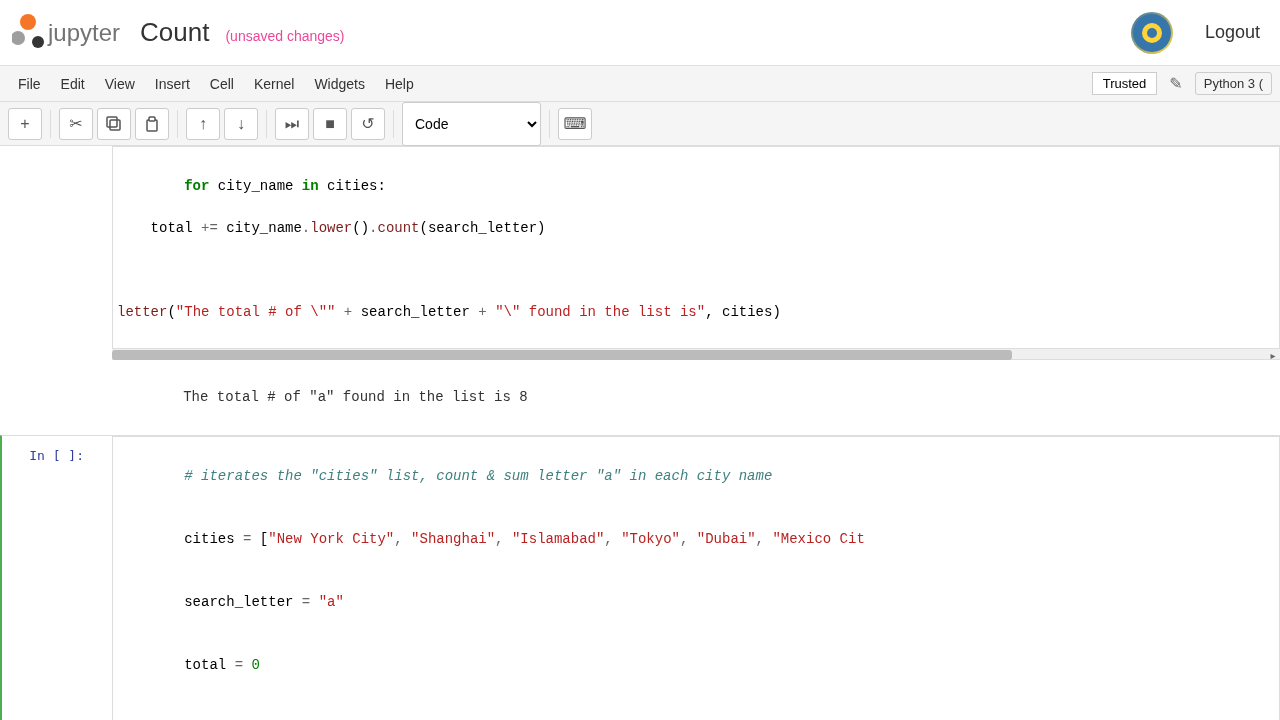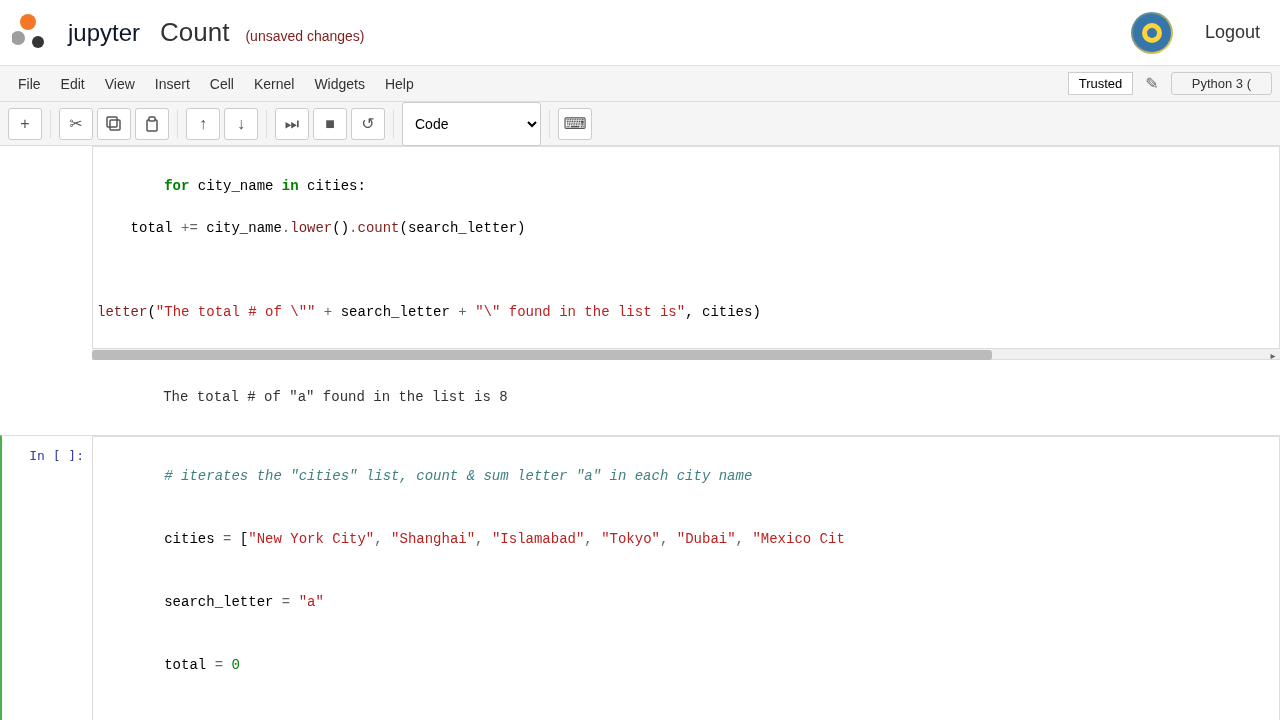--- a/index.html
+++ b/index.html
@@ -33,21 +33,21 @@
     }
 
     #notebook-title {
       font-size: 26px;
       font-weight: 500;
       color: #333;
       margin-left: 8px;
     }
     #unsaved-label {
       font-size: 14px;
-      color: #7f1d1d;
+      color: #ec4899;
       margin-left: 4px;
       margin-top: 6px;
     }
     .topbar-right {
       margin-left: auto;
       display: flex;
       align-items: center;
       gap: 24px;
     }
     .python-logo {
@@ -105,21 +105,21 @@
       font-size: 16px;
       color: #666;
       background: none;
       border: none;
       cursor: pointer;
       padding: 2px 6px;
     }
     .kernel-label {
       font-size: 13px;
       color: #333;
-      padding: 3px 20px;
+      padding: 3px 8px;
       border: 1px solid #ccc;
       border-radius: 3px;
     }
 
     
     #toolbar {
       display: flex;
       align-items: center;
       height: 44px;
       background: #f5f5f5;
@@ -161,20 +161,21 @@
     #notebook-area {
       height: calc(720px - 66px - 36px - 44px);
       overflow: hidden;
       background: #fff;
     }
 
     
     .cell {
       display: flex;
       position: relative;
+      gap: 20px;
     }
     .cell-prompt {
       min-width: 90px;
       padding: 8px 8px 8px 16px;
       font-size: 13px;
       color: #303F9F;
       font-family: monospace;
       text-align: right;
       flex-shrink: 0;
       padding-top: 12px;
@@ -288,21 +289,21 @@
 
 <div id="topbar">
   <div id="jupyter-logo">
     <div class="jupyter-rings">
       <svg width="32" height="38" viewBox="0 0 32 38">
         <ellipse cx="16" cy="8" rx="8" ry="8" fill="#F37726"></ellipse>
         <ellipse cx="6" cy="24" rx="7" ry="7" fill="#9e9e9e"></ellipse>
         <ellipse cx="26" cy="28" rx="6" ry="6" fill="#353535"></ellipse>
       </svg>
     </div>
-    <span style="font-size:24px; font-weight:300; color:#0f172a; margin-left:20px;">jupyter</span>
+    <span style="font-size:24px; font-weight:300; color:#737373; margin-left:0;">jupyter</span>
   </div>
   <span id="notebook-title">Count</span>
   <span id="unsaved-label">(unsaved changes)</span>
   <div class="topbar-right">
     <div class="python-logo">
       <svg width="38" height="38" viewBox="0 0 38 38">
         <circle cx="19" cy="19" r="19" fill="#3776ab"></circle>
         <circle cx="19" cy="19" r="10" fill="#ffd43b"></circle>
         <circle cx="19" cy="19" r="5" fill="#3776ab"></circle>
       </svg>

